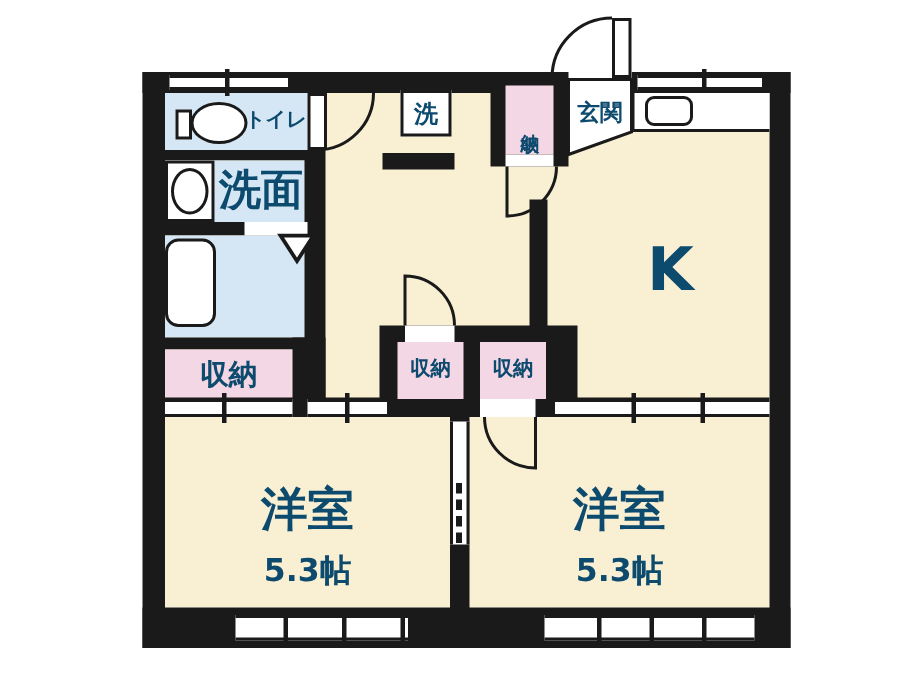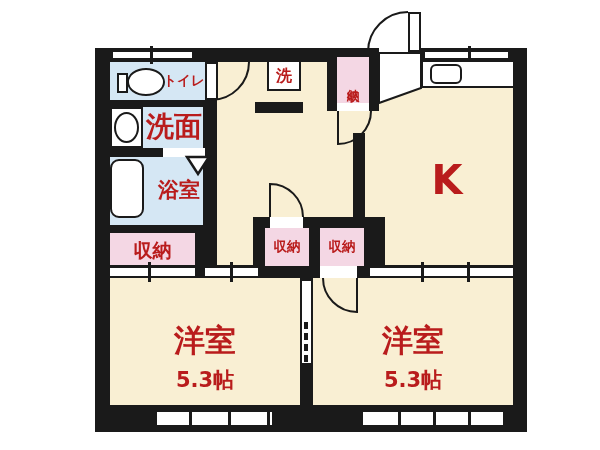--- a/index.html
+++ b/index.html
@@ -8,21 +8,21 @@
   .abs{position:absolute;box-sizing:border-box;}
   .wall{background:#1a1a1a;}
   .cream{background:#f9efd3;}
   .blue{background:#d5e7f4;}
   .pink{background:#f4d7e4;}
   .whitebox{background:#ffffff;border:2.5px solid #1a1a1a;}
   .strip{background:#ffffff;border-top:2.5px solid #1a1a1a;border-bottom:2.5px solid #1a1a1a;}
   .vstrip{background:#ffffff;border-left:2px solid #1a1a1a;border-right:2px solid #1a1a1a;}
   .tick{background:#1a1a1a;width:2.5px;}
   .dash{background:#1a1a1a;width:4px;height:7px;}
-  .lbl{display:flex;align-items:center;justify-content:center;color:#b91c1c;
+  .lbl{display:flex;align-items:center;justify-content:center;color:#0c4a6e;
        font-weight:600;line-height:1;white-space:nowrap;}
   .lbl.big{font-weight:700;}
   .vtext{writing-mode:vertical-rl;text-orientation:upright;letter-spacing:-1px;}
   svg{position:absolute;left:0;top:0;pointer-events:none;}
 </style>
 </head>
 <body>
 
 <div id="plan">
 
@@ -110,21 +110,21 @@
     <path d="M211,100 A38,38 0 0 0 249,62" fill="none" stroke="#1a1a1a" stroke-width="2"></path>
     <path d="M408,12 A40,40 0 0 0 368,52" fill="none" stroke="#1a1a1a" stroke-width="2"></path>
     <path d="M338,111 L338,144 A33,33 0 0 0 371,111" fill="none" stroke="#1a1a1a" stroke-width="2"></path>
     <path d="M270,217 L270,184 A33,33 0 0 1 303,217" fill="none" stroke="#1a1a1a" stroke-width="2"></path>
     <path d="M357,278 L357,312 A34,34 0 0 1 323,278" fill="none" stroke="#1a1a1a" stroke-width="2"></path>
     <polygon points="187,157 209,157 198,174" fill="#ffffff" stroke="#1a1a1a" stroke-width="2.5"></polygon>
   </svg>
 
   <div class="abs lbl" style="left:158px;top:70px;width:52px;height:22px;font-size:13.5px;">トイレ</div>
   <div class="abs lbl" style="left:142px;top:114px;width:64px;height:26px;font-size:28px;">洗面</div>
-  <div class="abs lbl" style="left:148px;top:176px;width:62px;height:28px;font-size:21px;">浴室</div>
   <div class="abs lbl" style="left:112px;top:236px;width:81px;height:28px;font-size:19px;">収納</div>
+  <div class="abs lbl" style="left:377px;top:60px;width:46px;height:30px;font-size:15px;">玄関</div>
   <div class="abs lbl big" style="left:423px;top:156px;width:48px;height:48px;font-size:40px;">K</div>
   <div class="abs lbl big" style="left:130px;top:320px;width:150px;height:40px;font-size:31px;">洋室</div>
   <div class="abs lbl big" style="left:130px;top:366px;width:150px;height:28px;font-size:21px;">5.3帖</div>
   <div class="abs lbl big" style="left:338px;top:320px;width:150px;height:40px;font-size:31px;">洋室</div>
   <div class="abs lbl big" style="left:338px;top:366px;width:150px;height:28px;font-size:21px;">5.3帖</div>
 
 </div>
 
 </body></html>

